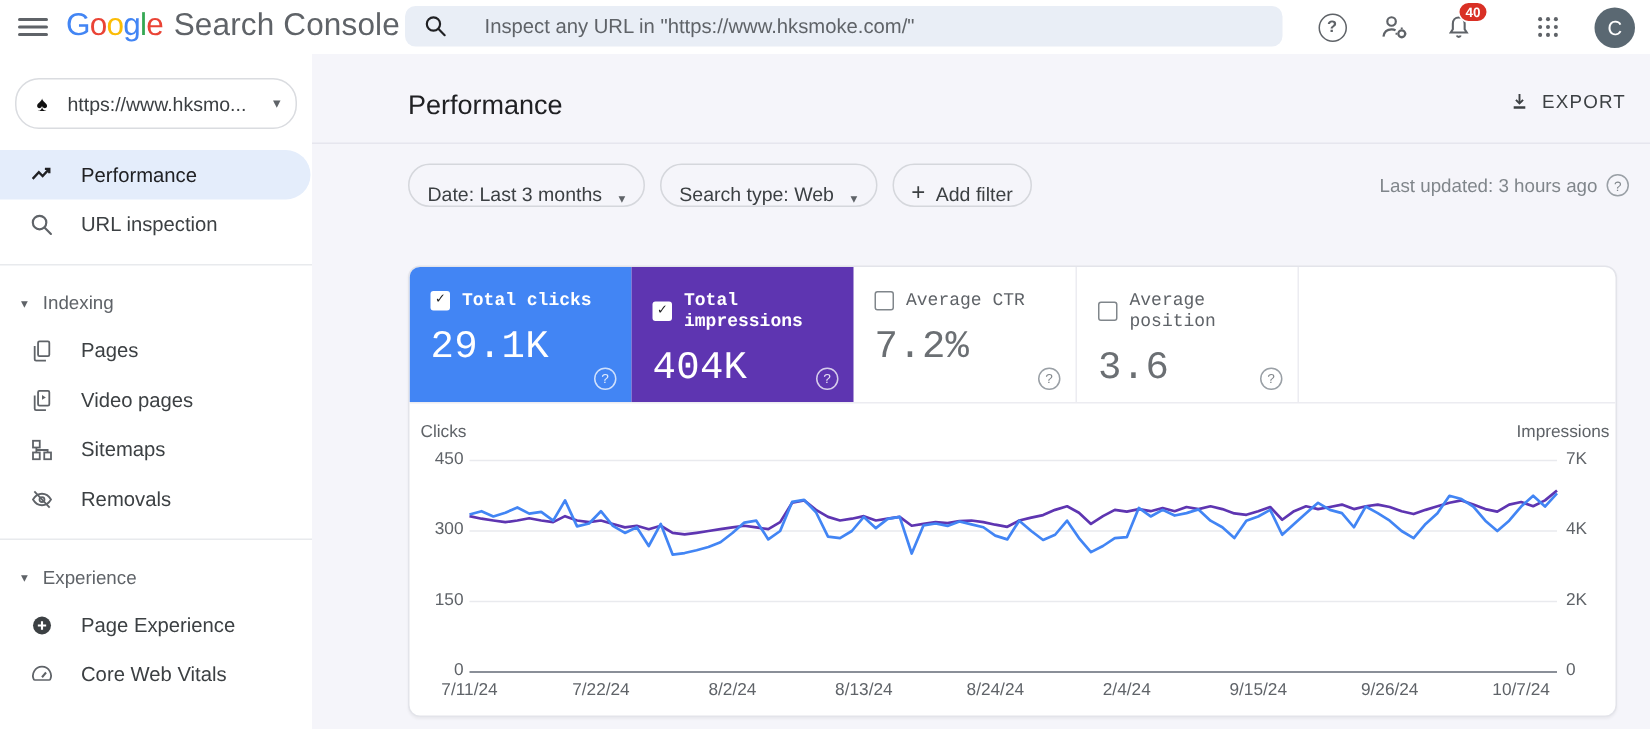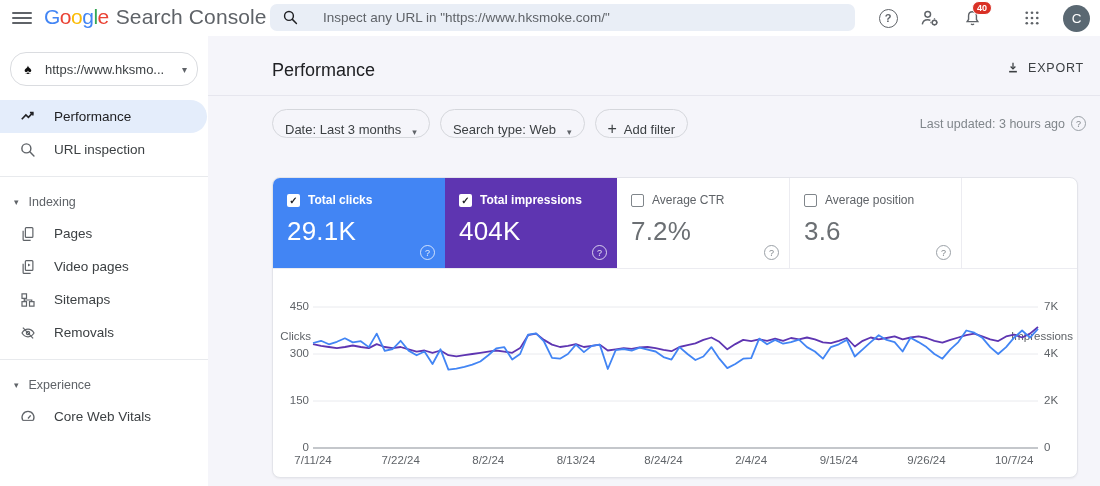--- a/index.html
+++ b/index.html
@@ -47,40 +47,40 @@
   .filters{position:absolute;left:64px;top:73px;display:flex;gap:10px;}
   .chip{height:27px;border:1px solid #d5d7dc;border-radius:15px;display:flex;align-items:flex-end;padding:0 12px;font-size:13px;color:#3c4043;background:transparent;cursor:pointer;gap:7px;}
   .chip .caret{font-size:9px;}
   .chip .plus{font-size:16px;color:#3c4043;line-height:1;margin-top:-2px;}
   .last-updated{position:absolute;right:14px;top:80px;display:flex;align-items:flex-end;gap:6px;font-size:12.5px;color:#80868b;padding-left:24px;}
   .qmark{width:13px;height:13px;border:1.2px solid #9aa0a6;border-radius:50%;color:#80868b;font-size:9px;display:inline-flex;align-items:center;justify-content:center;flex:none;}
 
   
   .perf-card{position:absolute;left:64px;top:141px;width:806px;height:301px;background:#fff;border:1px solid #e3e4ea;border-radius:8px;box-shadow:0 1px 2px rgba(0,0,0,.05);overflow:hidden;box-sizing:border-box;}
   .metric-row{display:flex;height:90px;border-bottom:1px solid #ececf1;}
-  .metric{width:172px;box-sizing:border-box;position:relative;padding:15px 0 0 14px;cursor:pointer;}
+  .metric{width:148px;box-sizing:border-box;position:relative;padding:15px 0 0 14px;cursor:pointer;font-family:Liberation Mono, monospace;}
   .metric.bordered{border-left:1px solid #ececf1;}
   .metric-filler{flex:1;border-left:1px solid #ececf1;}
   .cb-row{display:flex;align-items:center;gap:8px;}
   .cb{width:13px;height:13px;border-radius:2px;box-sizing:border-box;flex:none;}
   .metric.filled .cb{background:#fff;color:#202124;font-size:10px;font-weight:700;display:flex;align-items:center;justify-content:center;}
   .metric.filled .cb.checked::after{content:"\2713";}
   .metric.plain .cb{border:1.5px solid #80868b;background:#fff;}
   .metric-label{font-size:12px;font-weight:500;}
   .metric.filled .metric-label{color:#fff;font-weight:700;}
   .metric.plain .metric-label{color:#5f6368;}
   .metric-value{font-size:26px;margin-top:9px;letter-spacing:.2px;}
   .metric.filled .metric-value{color:#fff;}
   .metric.plain .metric-value{color:#6b6f73;}
   .metric-help{position:absolute;right:10px;bottom:8px;}
   .metric.filled .metric-help .qmark{border-color:rgba(255,255,255,.75);color:rgba(255,255,255,.85);}
 
   
   .chart-region{position:absolute;left:0;top:90px;width:806px;height:211px;}
-  .axis-title{position:absolute;font-size:11.5px;color:#5f6368;top:14px;margin-top:48px;}
+  .axis-title{position:absolute;font-size:11.5px;color:#5f6368;top:14px;}
   .axis-title.left{left:0;width:38px;text-align:right;}
   .axis-title.right{right:6px;text-align:right;}
   .ytick{position:absolute;font-size:11.5px;color:#5f6368;}
   .ytick.l{left:0;width:36px;text-align:right;}
   .ytick.r{left:771px;width:32px;text-align:left;}
   .chart-svg{position:absolute;left:0;top:0;}
   .xticks{position:absolute;left:0;top:186px;width:806px;height:16px;}
   .x-tick{position:absolute;transform:translateX(-50%);font-size:11.5px;color:#5f6368;white-space:nowrap;}
 </style>
 </head>
@@ -217,20 +217,29 @@
     </div>
 
     <div class="side-divider"></div>
 
     <div class="nav-section">
       <span class="caret">▾</span>
       <span class="section-label">Experience</span>
     </div>
     <div class="nav-item">
       <span class="nav-ic">
+        <svg width="18" height="18" viewBox="0 0 24 24">
+            <circle cx="12" cy="12" r="8" fill="#3c4043"></circle>
+            <path d="M12 8.3v7.4M8.3 12h7.4" stroke="#fff" stroke-width="1.9"></path>
+          </svg>
+      </span>
+      <span class="nav-label">Page Experience</span>
+    </div>
+    <div class="nav-item">
+      <span class="nav-ic">
         <svg width="18" height="18" viewBox="0 0 24 24" fill="none" stroke="#5f6368" stroke-width="1.6">
             <path d="M5 16.5a8 8 0 1 1 14 0"></path>
             <path d="M5 16.5h14" stroke-width="1.4"></path>
             <path d="M12 14l3.6-4.2" stroke-width="1.8"></path>
           </svg>
       </span>
       <span class="nav-label">Core Web Vitals</span>
     </div>
   </div>
 

